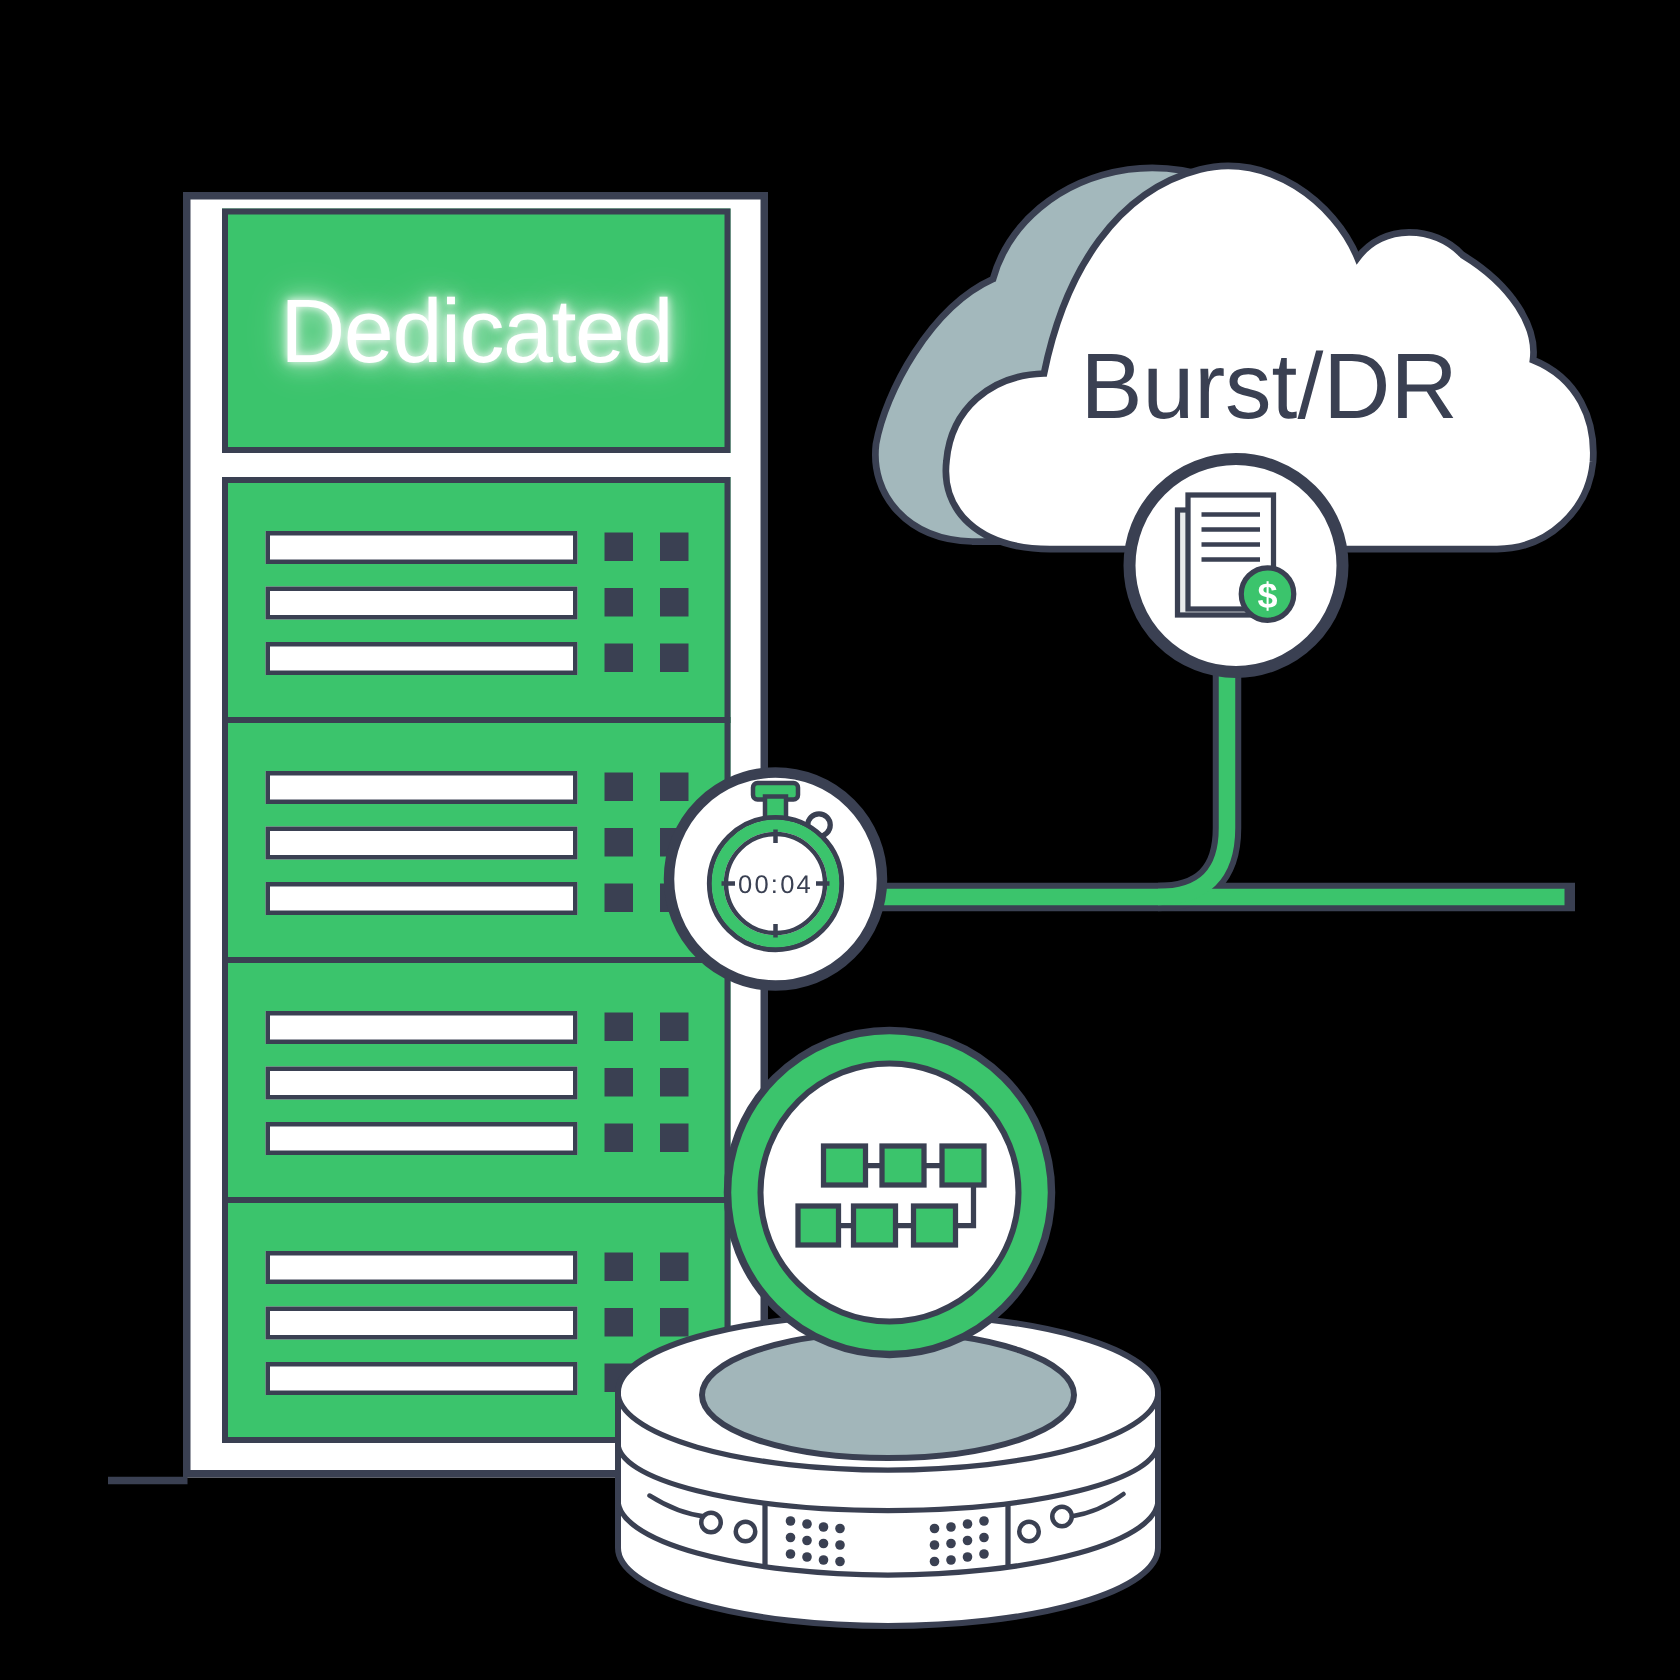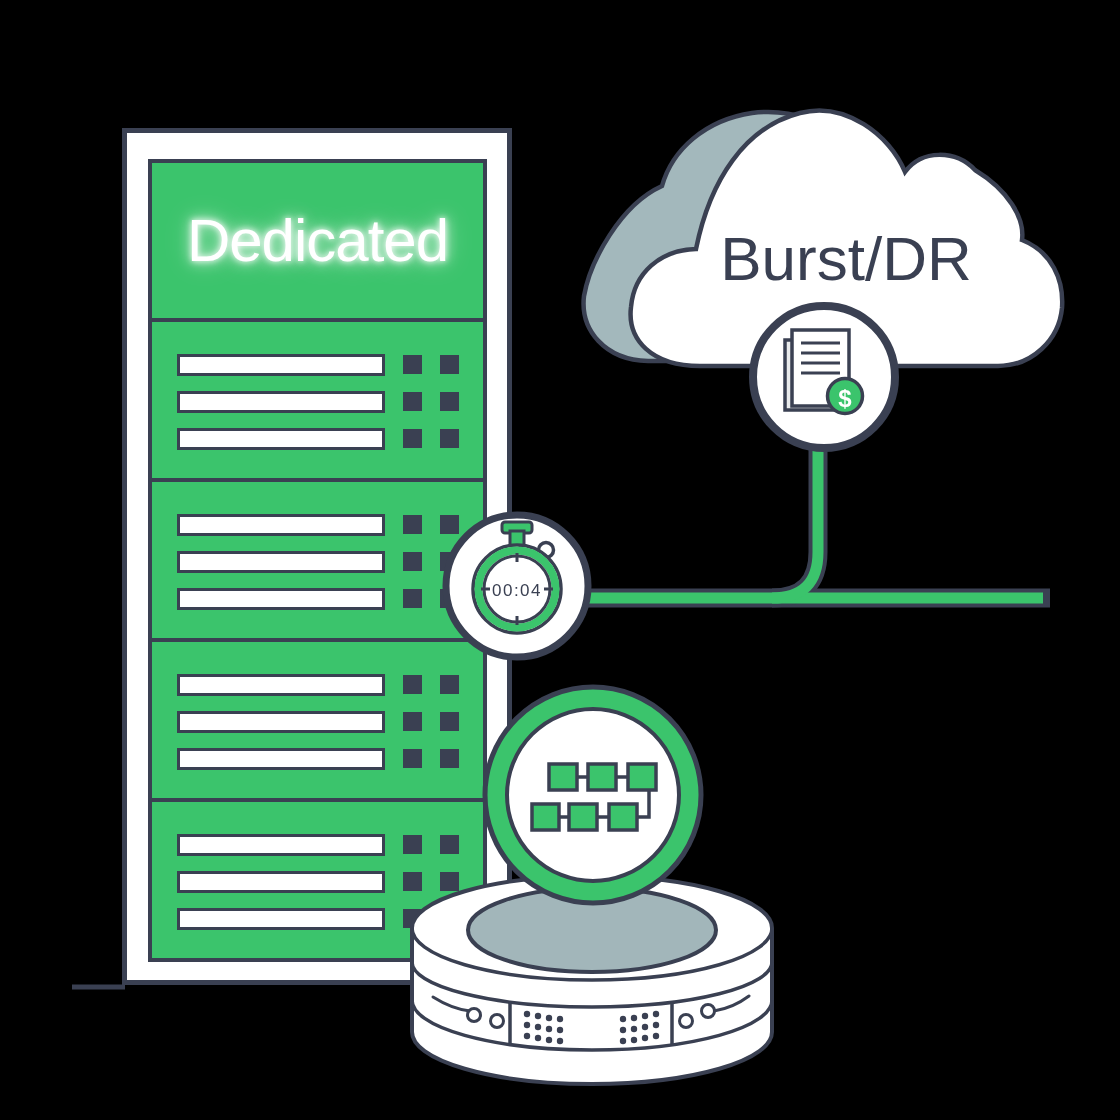--- a/index.html
+++ b/index.html
@@ -13,21 +13,21 @@
   .scene{
     position:relative;width:1120px;height:1120px;background:#000;overflow:hidden;
     font-family:"Liberation Sans",sans-serif;
   }
   
   .rack{
     position:absolute;left:122px;top:128px;width:390px;height:857px;
     background:#fff;border:5px solid var(--dark);box-sizing:border-box;
   }
   .rack-title{
-    position:absolute;left:21px;top:26px;width:339px;height:163px;
+    position:absolute;left:21px;top:6px;width:339px;height:163px;
     background:var(--green);border:4px solid var(--dark);box-sizing:border-box;
     display:flex;flex-direction:column;align-items:center;justify-content:center;
   }
   .rack-title .line{
     color:#fff;font-size:60px;line-height:64px;font-weight:500;letter-spacing:-1px;
     text-shadow:0 0 6px #ffffff,0 0 14px rgba(255,255,255,.85),0 0 26px rgba(255,255,255,.5);
   }
   .rack-units{position:absolute;left:21px;top:189px;width:339px;}
   .rack-unit{
     position:relative;width:339px;height:164px;margin-top:-4px;

